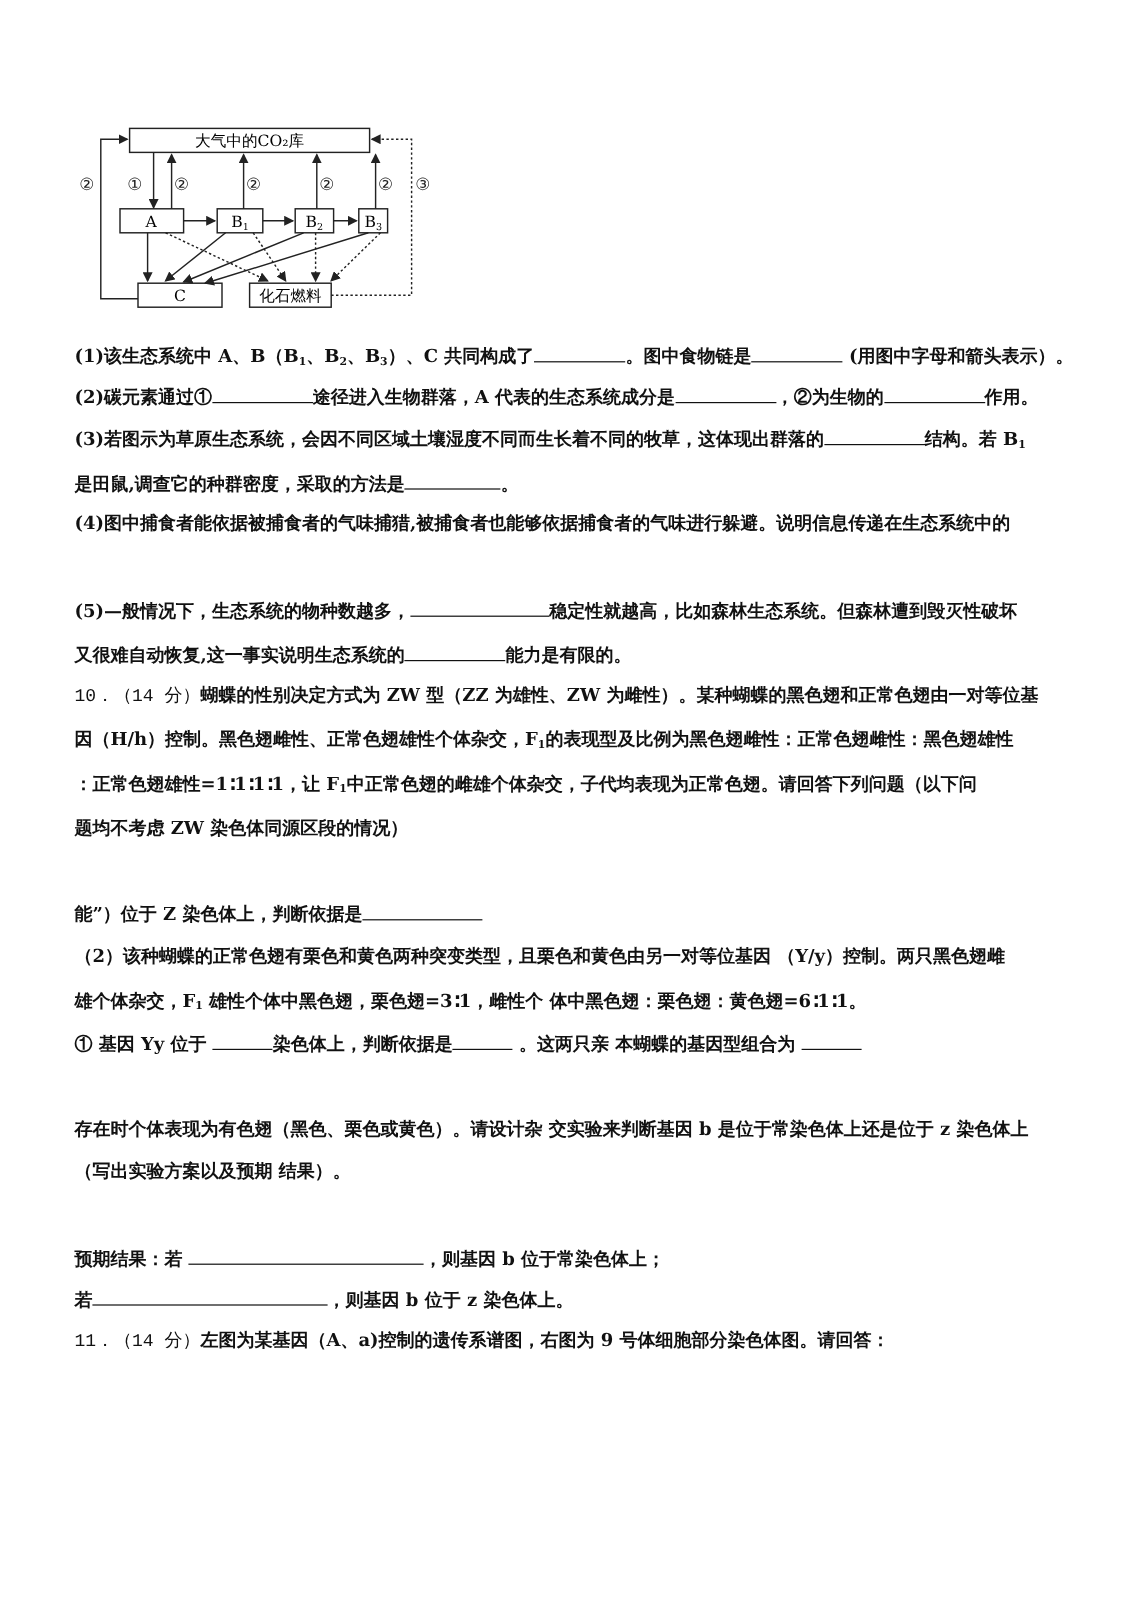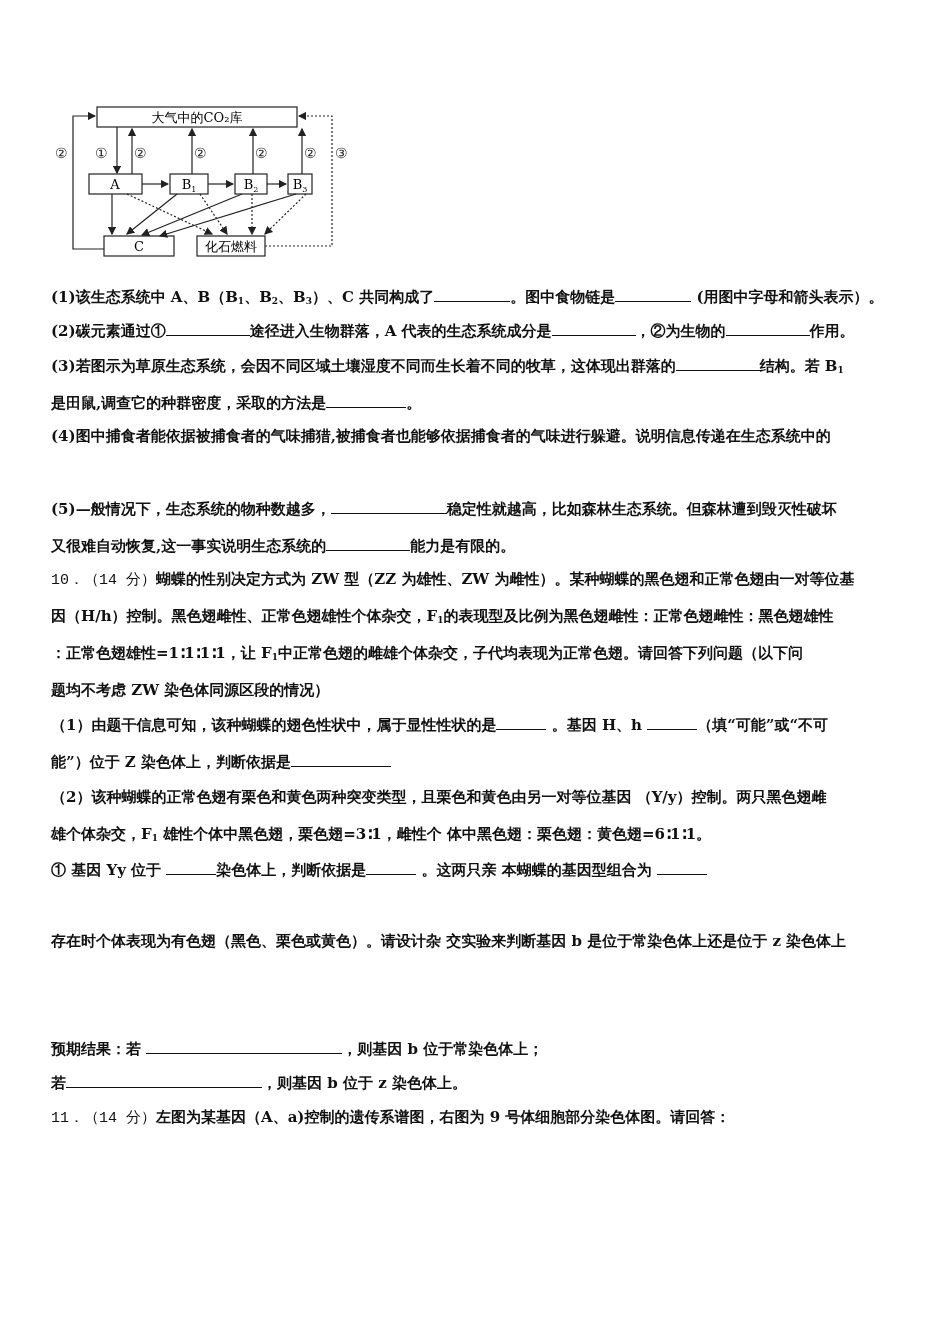--- a/index.html
+++ b/index.html
@@ -1,21 +1,21 @@
 <!DOCTYPE html>
 <html><head>
 <meta charset="utf-8">
 <style>
   html, body { margin: 0; padding: 0; background: #ffffff; }
   body {
     width: 950px; height: 1344px; position: relative; overflow: hidden;
     font-family: "DejaVu Serif", "Liberation Serif", serif;
     color: #111;
   }
-  .page { position: absolute; left: 4px; top: 0; width: 774px; height: 1344px; }
+  .page { position: absolute; left: 15px; top: 0; width: 774px; height: 1344px; }
   .diagram { position: absolute; left: 48px; top: 104px; width: 300px; height: 156px; }
   .line {
     position: absolute; left: 47px; width: 860px;
     font-size: 15px; font-weight: bold; line-height: 20px; white-space: nowrap;
   }
   .line .n { font-weight: normal; font-family: Liberation Mono, monospace; }
   .blank { display: inline-block; border-bottom: 1px solid #111; height: 15px; vertical-align: baseline; }
   sub { font-size: 9px; vertical-align: -2px; line-height: 0; }
   .diagram text { font-family: "DejaVu Serif", serif; }
 </style>
@@ -117,39 +117,39 @@
   <div class="line" style="top:606px">
     <span>因（H/h）控制。黑色翅雌性、正常色翅雄性个体杂交，F</span><sub>1</sub><span>的表现型及比例为黑色翅雌性：正常色翅雌性：黑色翅雄性</span>
   </div>
   <div class="line" style="top:643px">
     <span>：正常色翅雄性=1∶1∶1∶1，让 F</span><sub>1</sub><span>中正常色翅的雌雄个体杂交，子代均表现为正常色翅。请回答下列问题（以下问</span>
   </div>
   <div class="line" style="top:680px">
     <span>题均不考虑 ZW 染色体同源区段的情况）</span>
   </div>
 
-  <div class="line" style="top:714px">
-    <span>（1）由题干信息可知，该种蝴蝶的翅色性状中，属于显性性状的是</span><span class="blank" style="width:50px"></span><span> 。基因 H、h </span><span class="blank" style="width:50px"></span><span>（填“可能”或“不可</span>
-  </div>
   <div class="line" style="top:751px">
     <span>能”）位于 Z 染色体上，判断依据是</span><span class="blank" style="width:100px"></span>
   </div>
 
   <div class="line" style="top:787px">
     <span>（2）该种蝴蝶的正常色翅有栗色和黄色两种突变类型，且栗色和黄色由另一对等位基因 （Y/y）控制。两只黑色翅雌</span>
   </div>
   <div class="line" style="top:824px">
     <span>雄个体杂交，F</span><sub>1</sub><span> 雄性个体中黑色翅，栗色翅=3∶1，雌性个 体中黑色翅：栗色翅：黄色翅=6∶1∶1。</span>
   </div>
   <div class="line" style="top:859px">
     <span>① 基因 Yy 位于 </span><span class="blank" style="width:50px"></span><span>染色体上，判断依据是</span><span class="blank" style="width:50px"></span><span> 。这两只亲 本蝴蝶的基因型组合为 </span><span class="blank" style="width:50px"></span>
   </div>
   <div class="line" style="top:931px">
     <span>存在时个体表现为有色翅（黑色、栗色或黄色）。请设计杂 交实验来判断基因 b 是位于常染色体上还是位于 z 染色体上</span>
   </div>
+  <div class="line" style="top:966px">
+    <span>（写出实验方案以及预期 结果）。</span>
+  </div>
 
   <div class="line" style="top:1038px">
     <span>预期结果：若 </span><span class="blank" style="width:196px"></span><span>，则基因 b 位于常染色体上；</span>
   </div>
   <div class="line" style="top:1072px">
     <span>若</span><span class="blank" style="width:196px"></span><span>，则基因 b 位于 z 染色体上。</span>
   </div>
 
   <div class="line" style="top:1107px">
     <span class="n">11．（14 分）</span><span>左图为某基因（A、a)控制的遗传系谱图，右图为 9 号体细胞部分染色体图。请回答：</span>

